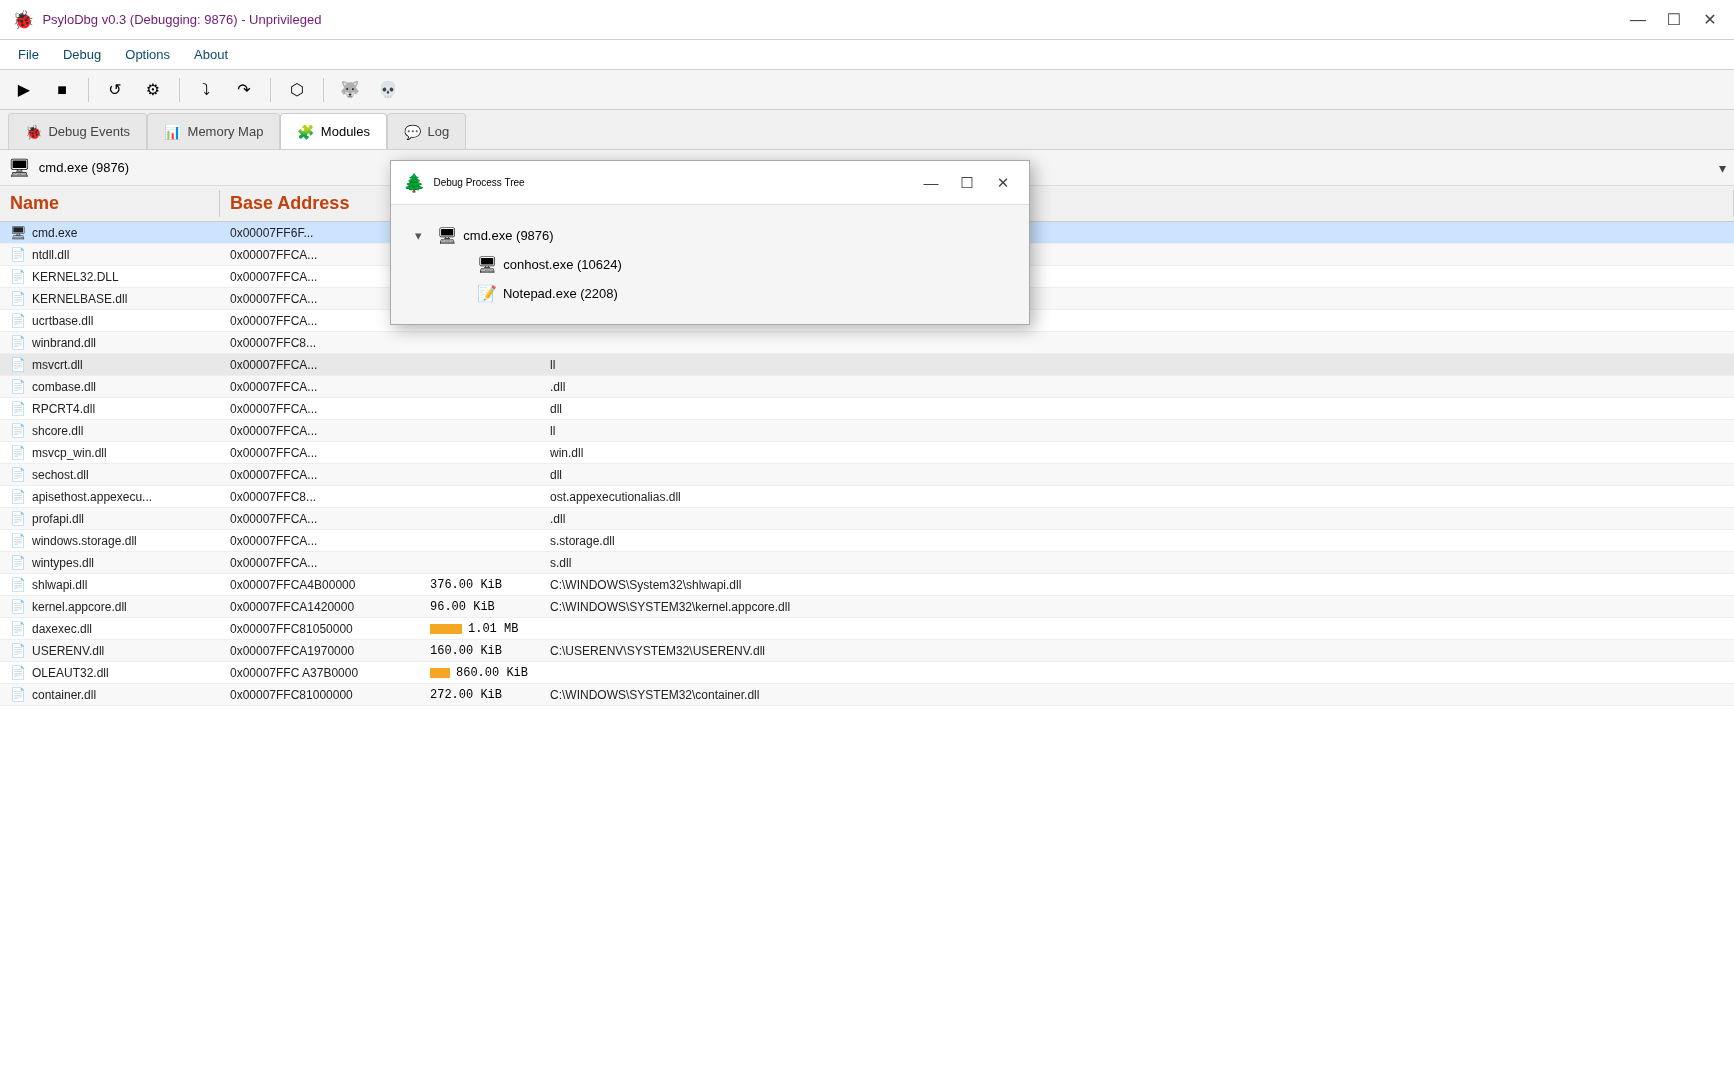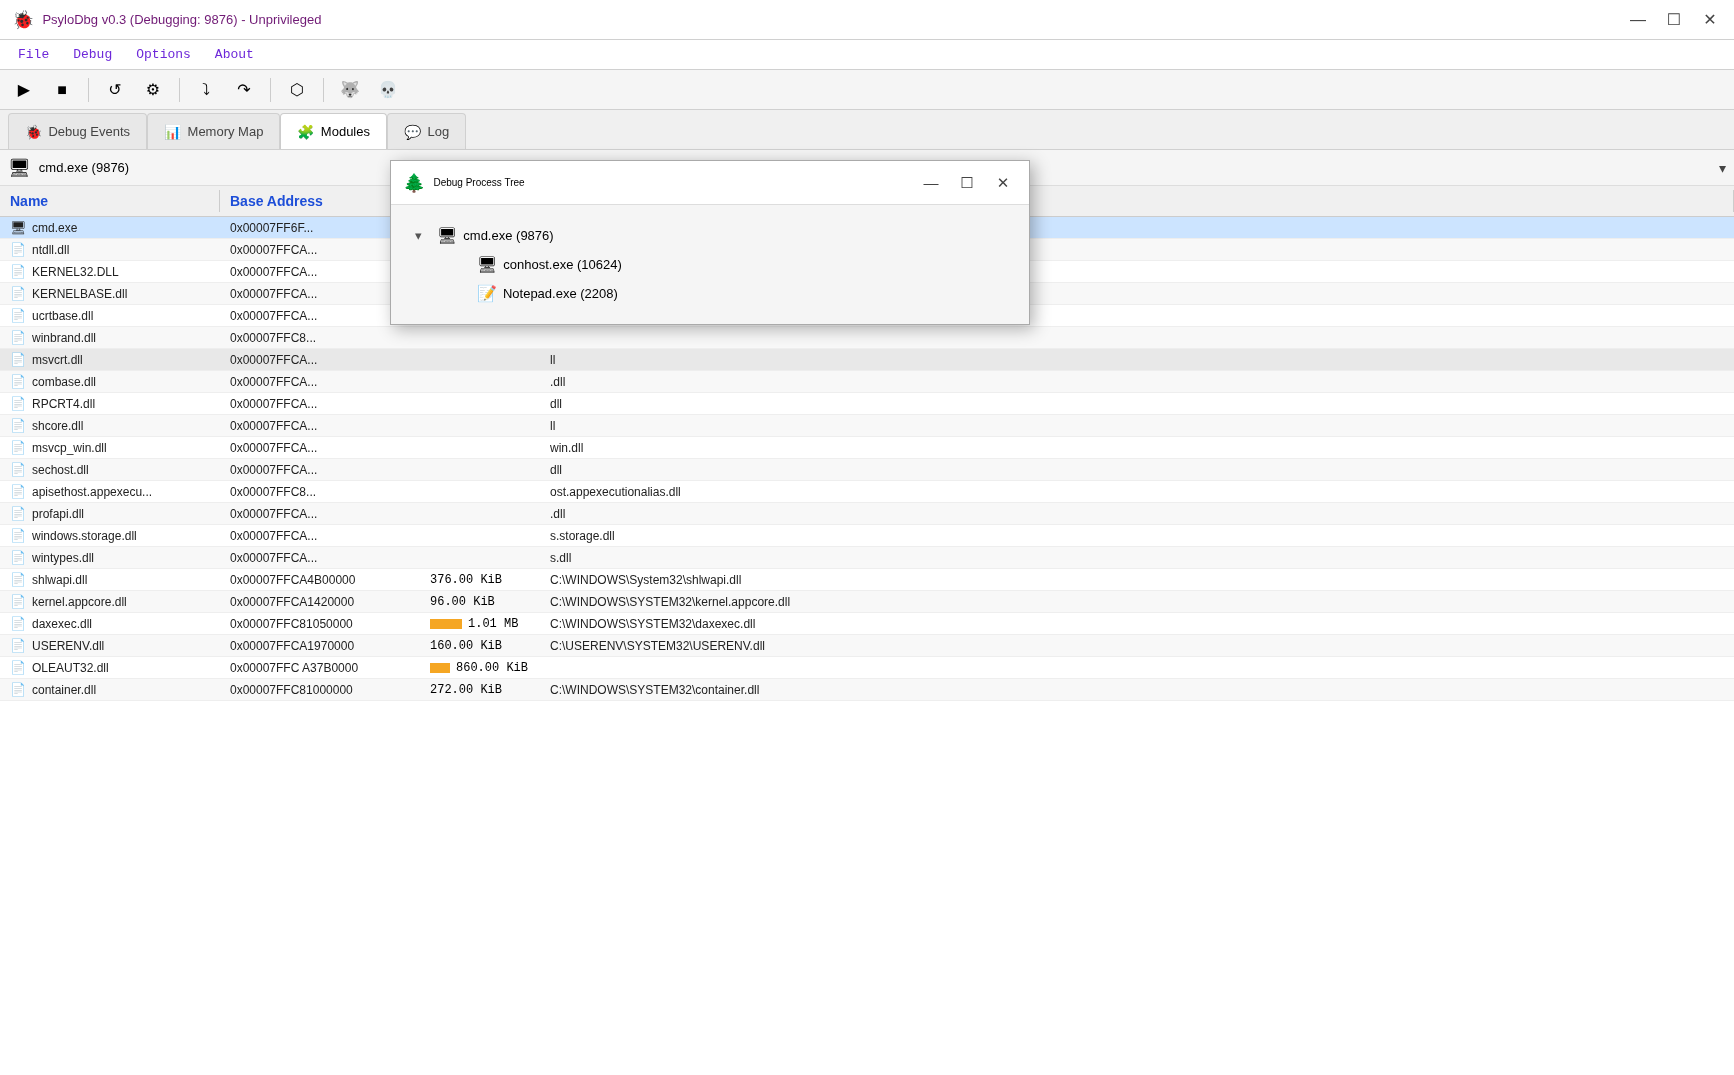--- a/index.html
+++ b/index.html
@@ -51,23 +51,22 @@
       display: flex;
       padding: 2px 8px;
       gap: 4px;
       border-bottom: 1px solid #d0d0d0;
       height: 30px;
       align-items: center;
     }
     .menu-item {
       padding: 3px 10px;
       cursor: pointer;
-      color: #6d28d9;
+      color: #0c4a6e;
       border-radius: 3px;
-      font-family: Liberation Mono, monospace;
     }
     .toolbar {
       background: #f5f5f5;
       display: flex;
       align-items: center;
       padding: 4px 8px;
       gap: 6px;
       border-bottom: 1px solid #d0d0d0;
       height: 40px;
     }
@@ -149,23 +148,23 @@
     .table-header {
       display: grid;
       grid-template-columns: 220px 200px 120px 1fr;
       background: #f0f0f0;
       border-bottom: 1px solid #ccc;
       padding: 4px 0;
     }
     .table-header-cell {
       padding: 3px 10px;
       font-weight: 600;
-      color: #1d4ed8;
+      color: #c2410c;
       border-right: 1px solid #ccc;
-      font-size: 14px;
+      font-size: 18px;
     }
     .table-body {
       overflow-y: auto;
       flex: 1;
     }
     .table-row {
       display: grid;
       grid-template-columns: 220px 200px 120px 1fr;
       border-bottom: 1px solid #eee;
       align-items: center;
@@ -553,21 +552,20 @@
       <div class="table-row">
         <div class="table-cell">
           <span class="row-icon">📄</span>
           <span>daxexec.dll</span>
         </div>
         <div class="table-cell">0x00007FFC81050000</div>
         <div class="size-bar-cell">
           <div class="size-bar" style="width: 32px;"></div>
           <span>1.01 MB</span>
         </div>
-        <div class="table-cell">C:\WINDOWS\SYSTEM32\daxexec.dll</div>
       </div>
       <div class="table-row">
         <div class="table-cell">
           <span class="row-icon">📄</span>
           <span>USERENV.dll</span>
         </div>
         <div class="table-cell">0x00007FFCA1970000</div>
         <div class="size-bar-cell">
           <span>160.00 KiB</span>
         </div>

